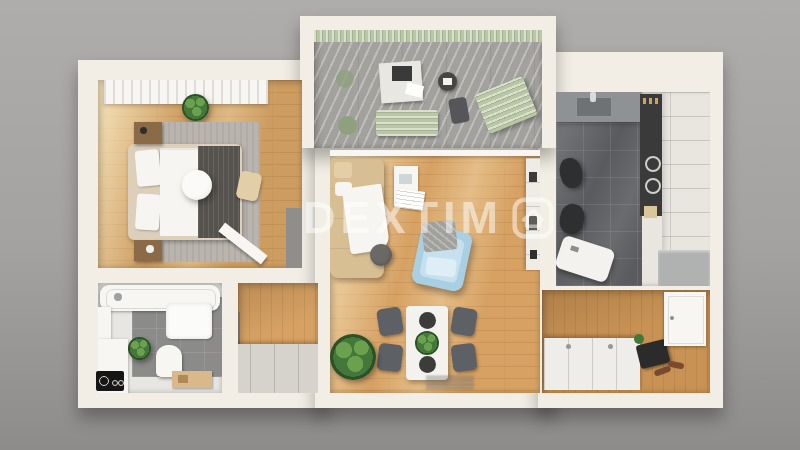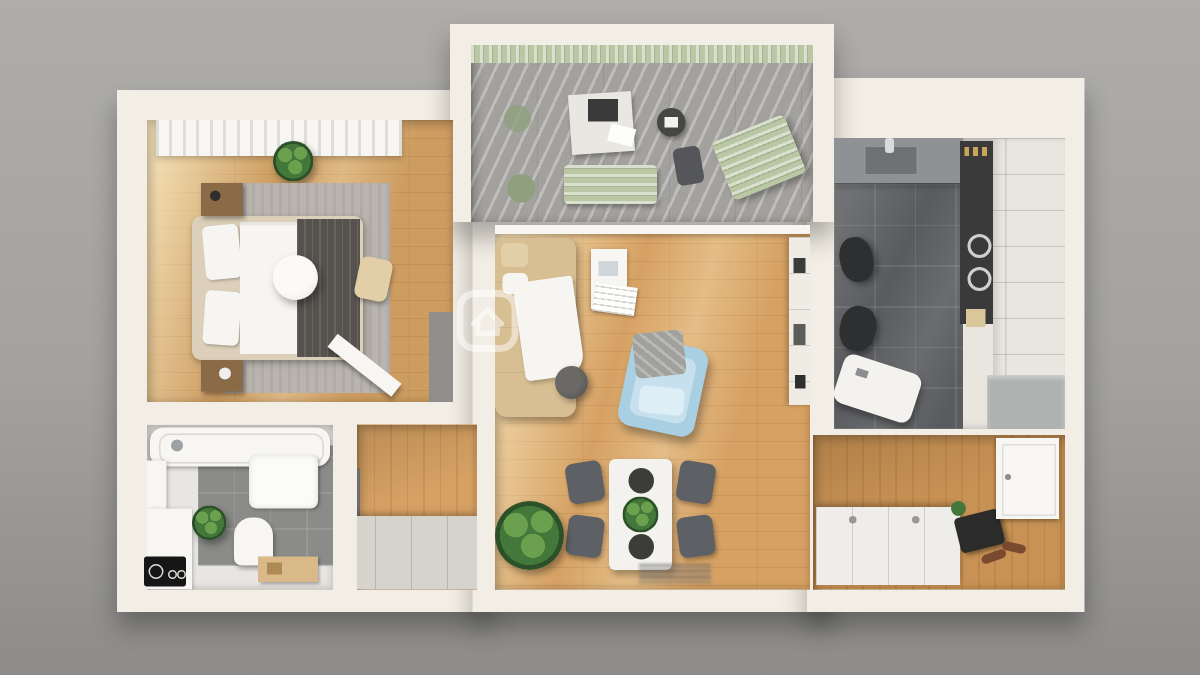--- a/index.html
+++ b/index.html
@@ -187,19 +187,20 @@
     <div class="abs" style="left:112px;top:78px;width:17px;height:6px;background:var(--shoe_brown);border-radius:3px;transform:rotate(-20deg)"></div>
     <div class="abs" style="left:126px;top:72px;width:16px;height:6px;background:var(--shoe_brown);border-radius:3px;transform:rotate(12deg)"></div>
     <div class="abs" style="left:92px;top:44px;width:10px;height:10px;border-radius:50%;background:var(--plant)"></div>
     <div class="abs white-soft" style="left:122px;top:2px;width:42px;height:54px">
       <div class="abs" style="left:4px;top:4px;width:34px;height:46px;border:1px solid rgba(0,0,0,.10)"></div>
       <div class="abs" style="left:6px;top:24px;width:4px;height:4px;border-radius:50%;background:#8e8c88"></div>
     </div>
   </div>
 
   <div class="abs watermark" style="left:303px;top:192px;z-index:10">
+    <span>DEXTIM</span>
     <svg width="44" height="44" viewBox="0 0 48 48">
       <rect x="4" y="4" width="40" height="40" rx="11" fill="none" stroke="rgba(255,255,255,0.5)" stroke-width="5"></rect>
       <path d="M14 26 L24 16 L34 26 M17 24 V33 H31 V24" fill="none" stroke="rgba(255,255,255,0.5)" stroke-width="4" stroke-linecap="round" stroke-linejoin="round"></path>
     </svg>
   </div>
 
 </div>
 
 </body></html>

